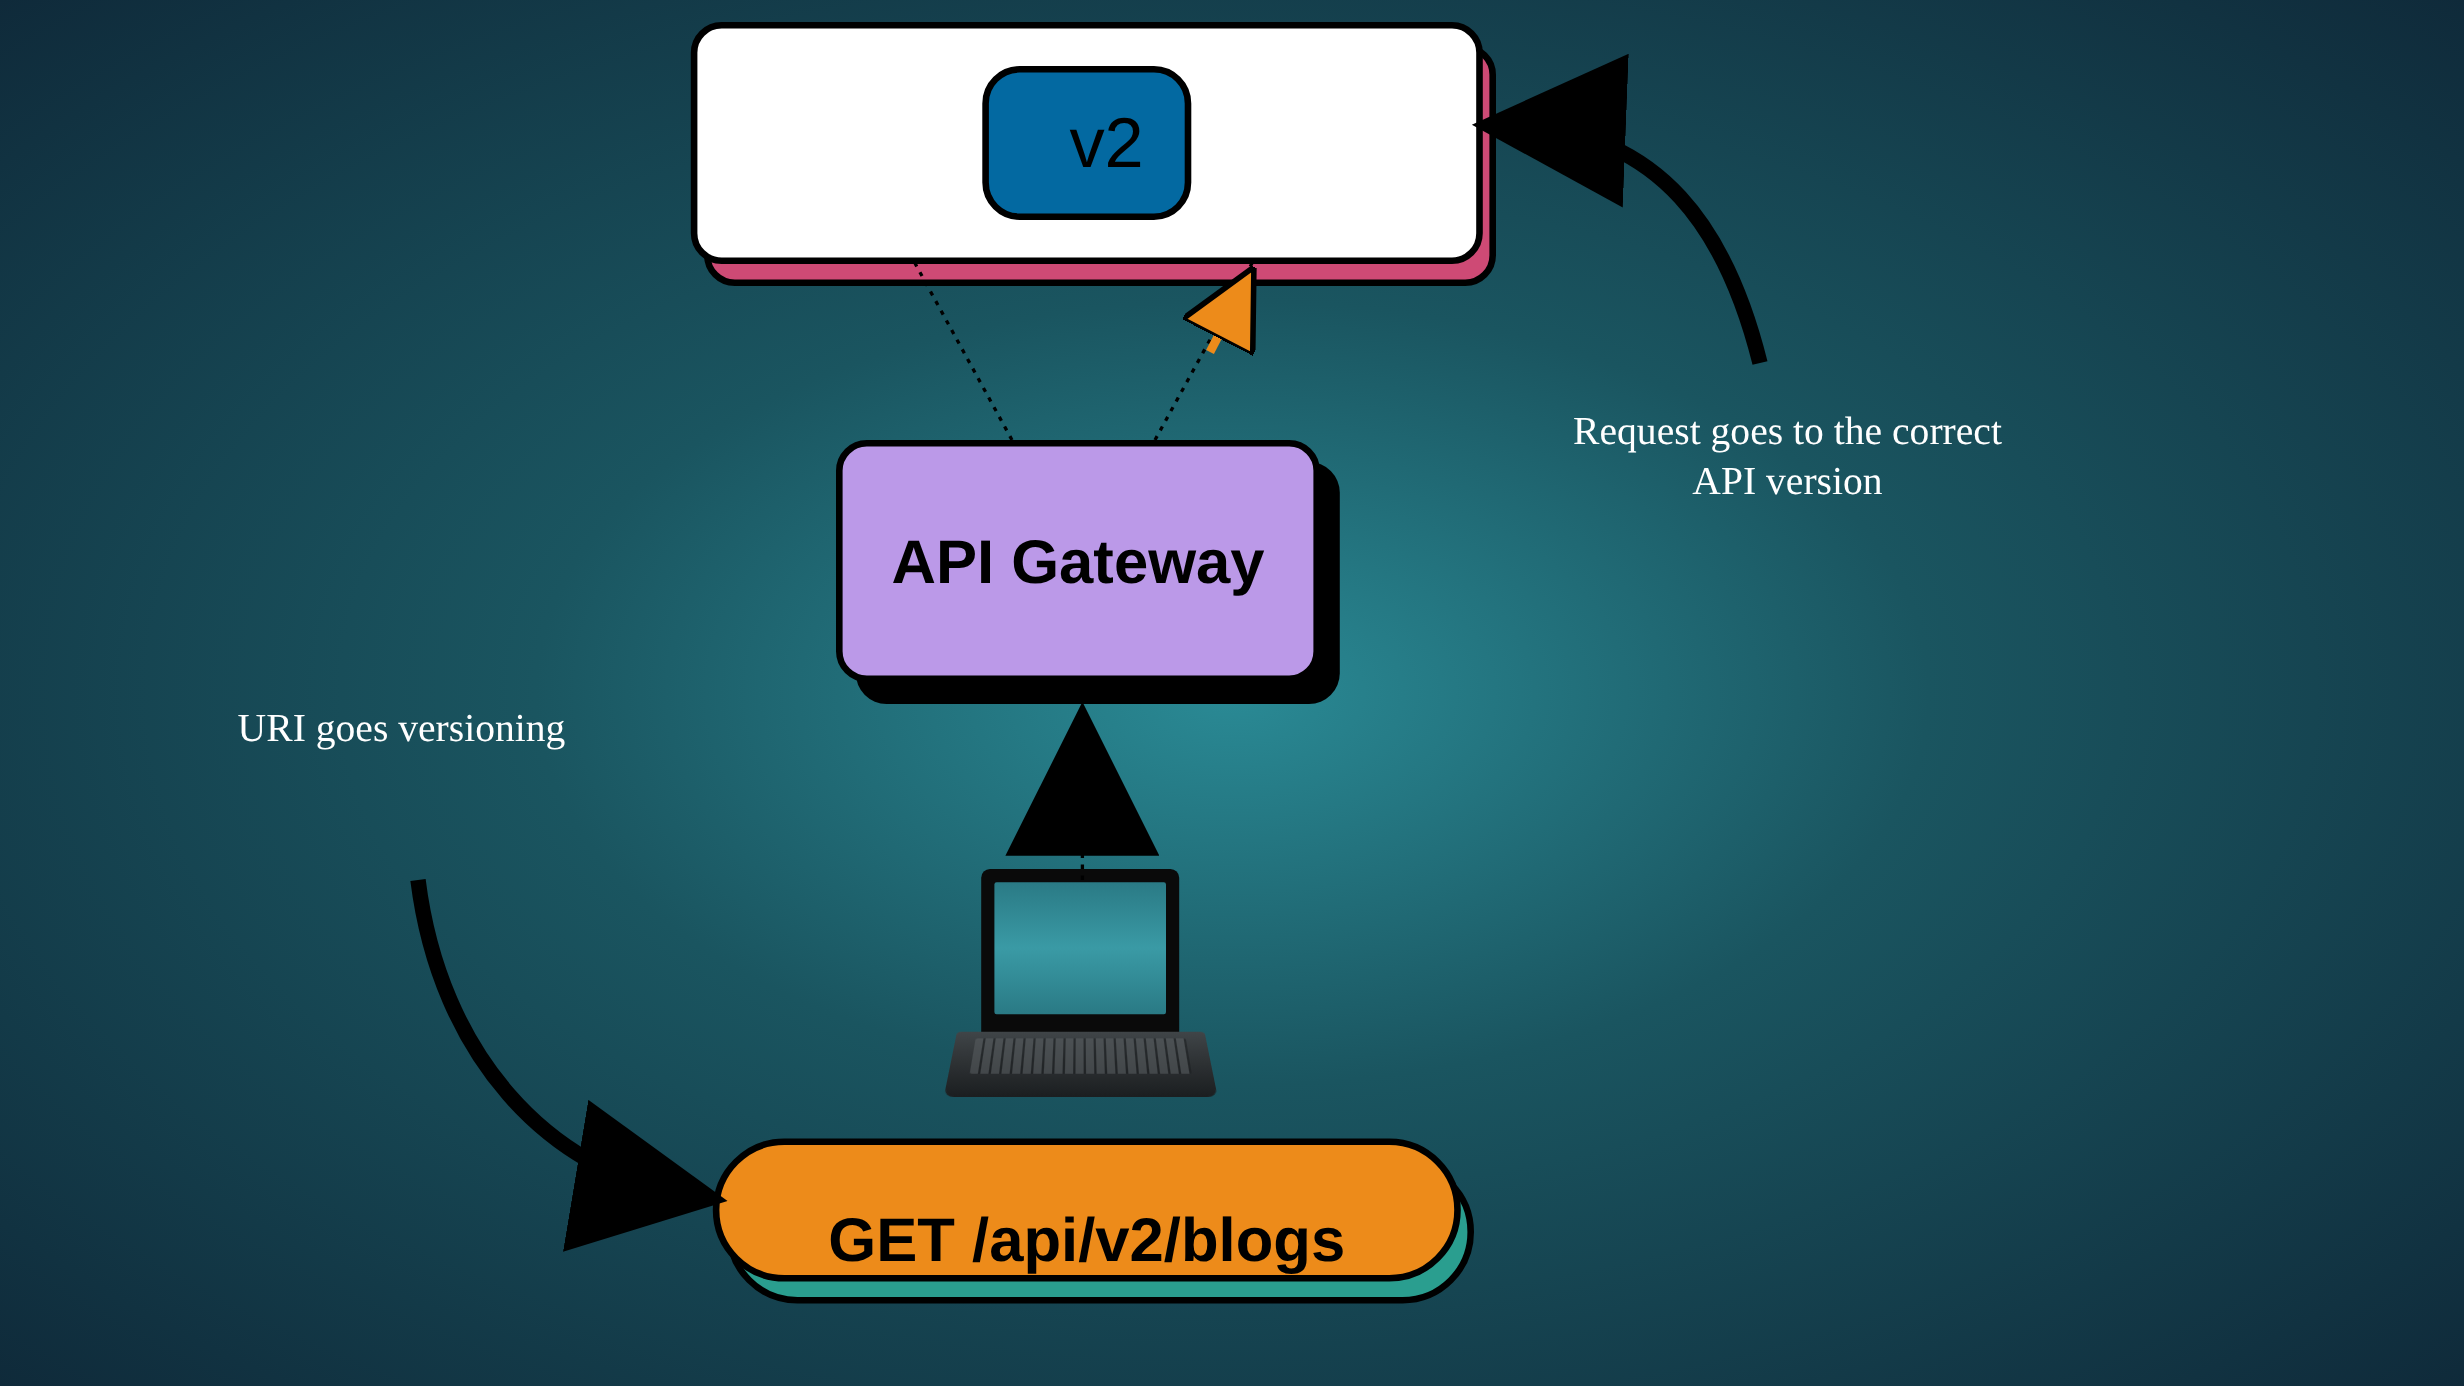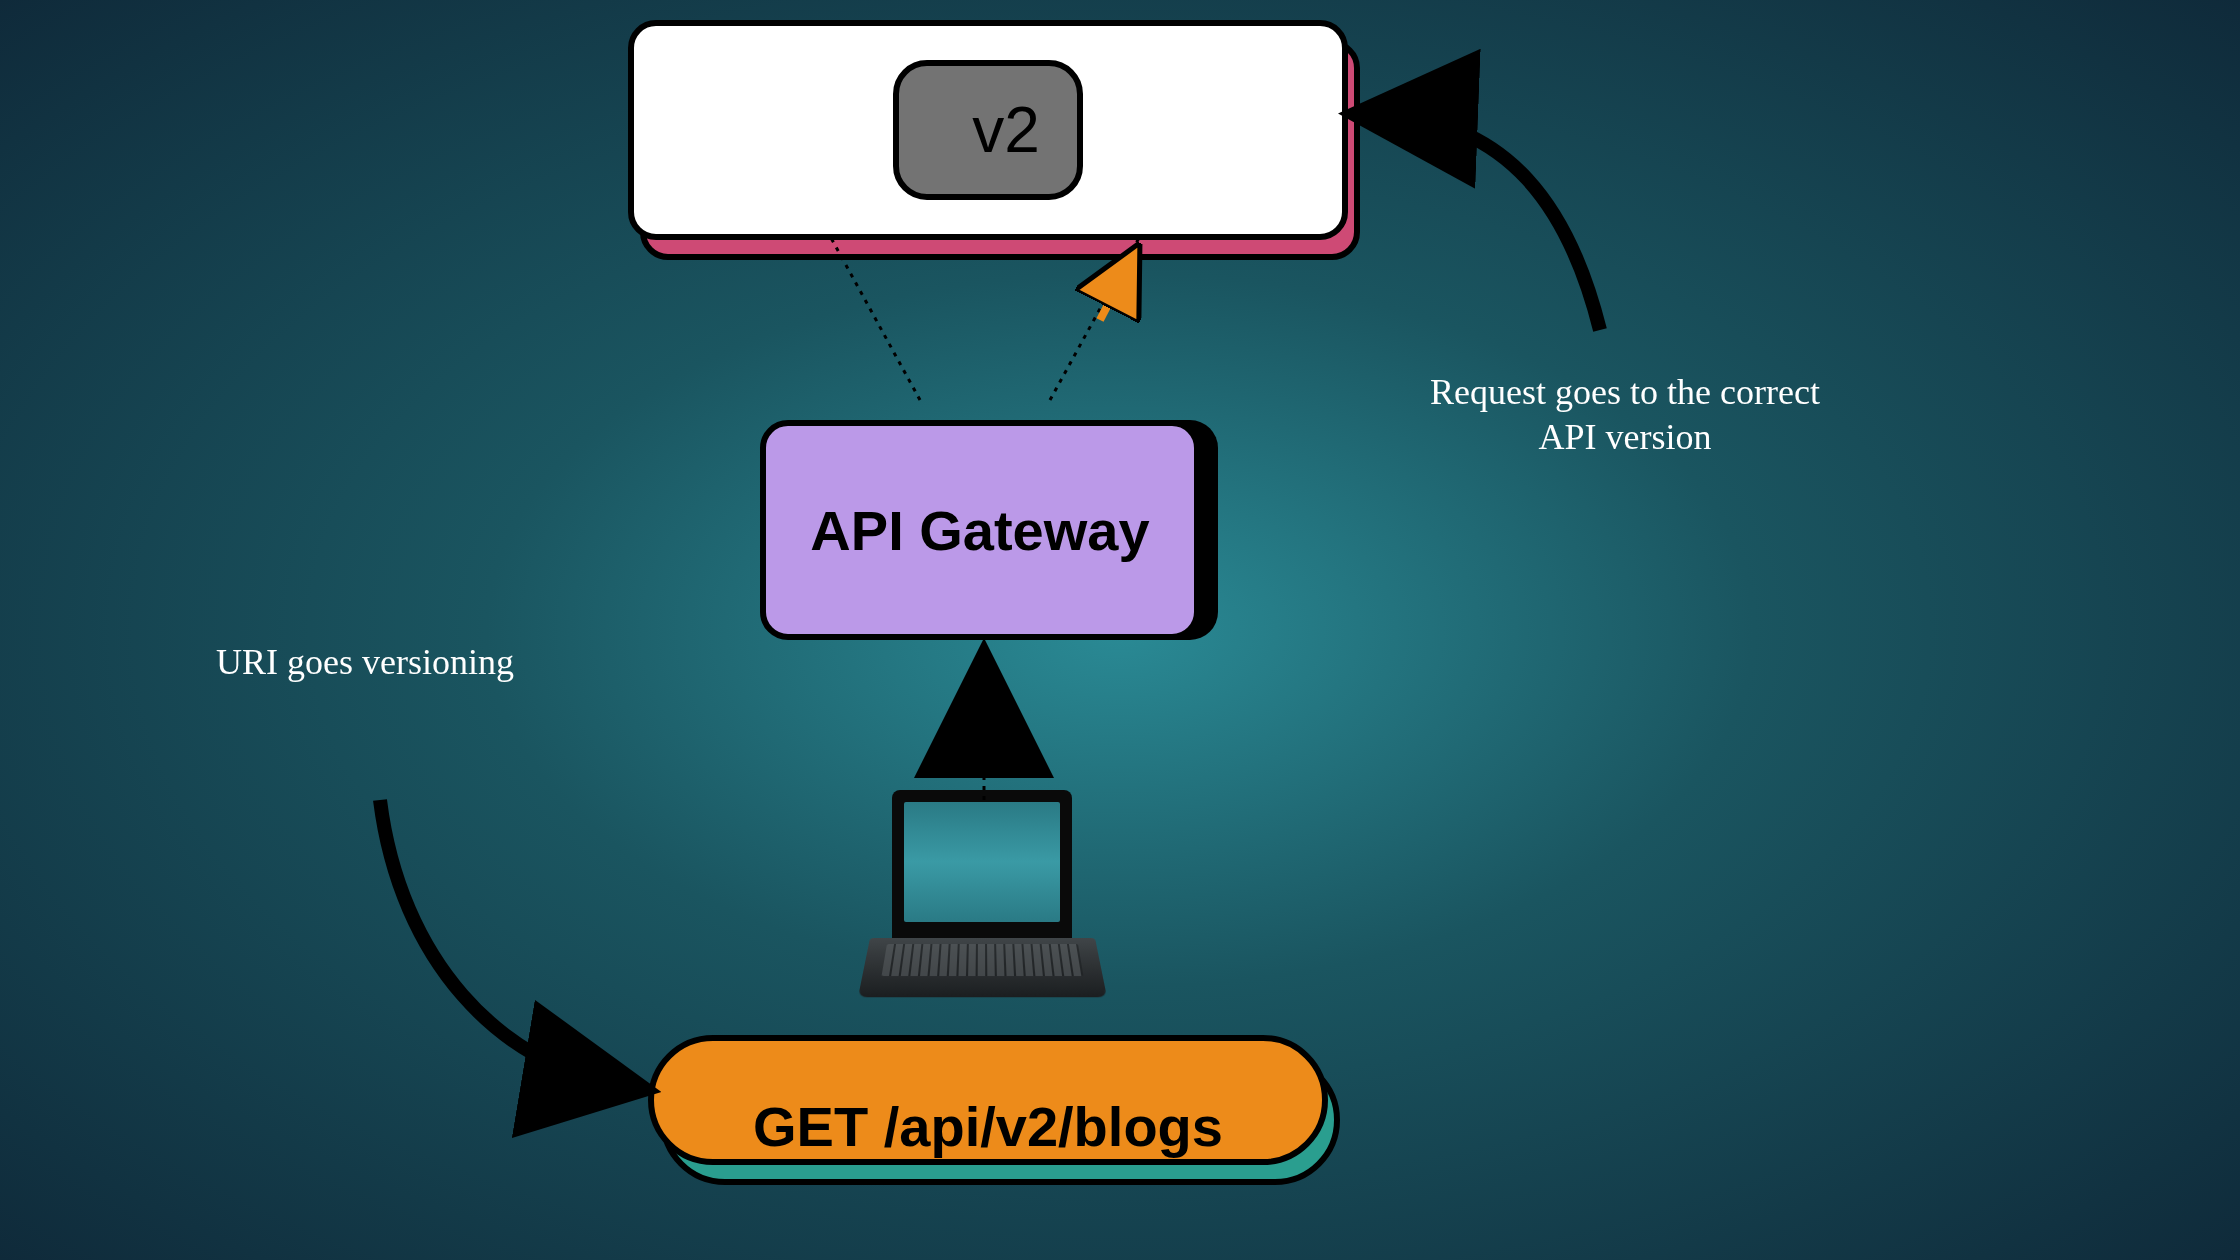--- a/index.html
+++ b/index.html
@@ -43,36 +43,36 @@
   border-radius: 34px;
   display: flex;
   align-items: center;
   justify-content: center;
   font-size: 64px;
   font-weight: 500;
   font-family: Arial, Helvetica, sans-serif;
   color: #000;
 }
 .v1 { background: #f3c433; }
-.v2 { background: #737373; padding-left: 36px; }
+.v2 { background: #0369a1; padding-left: 36px; }
 
 
 .gateway-shadow {
   position: absolute;
   left: 778px;
   top: 420px;
   width: 440px;
   height: 220px;
   background: #000;
   border-radius: 28px;
 }
 .gateway-box {
   position: absolute;
   left: 760px;
-  top: 420px;
+  top: 400px;
   width: 440px;
   height: 220px;
   background: #bb99e8;
   border: 6px solid #000;
   border-radius: 28px;
   display: flex;
   align-items: center;
   justify-content: center;
   font-family: Arial, Helvetica, sans-serif;
   font-size: 56px;

